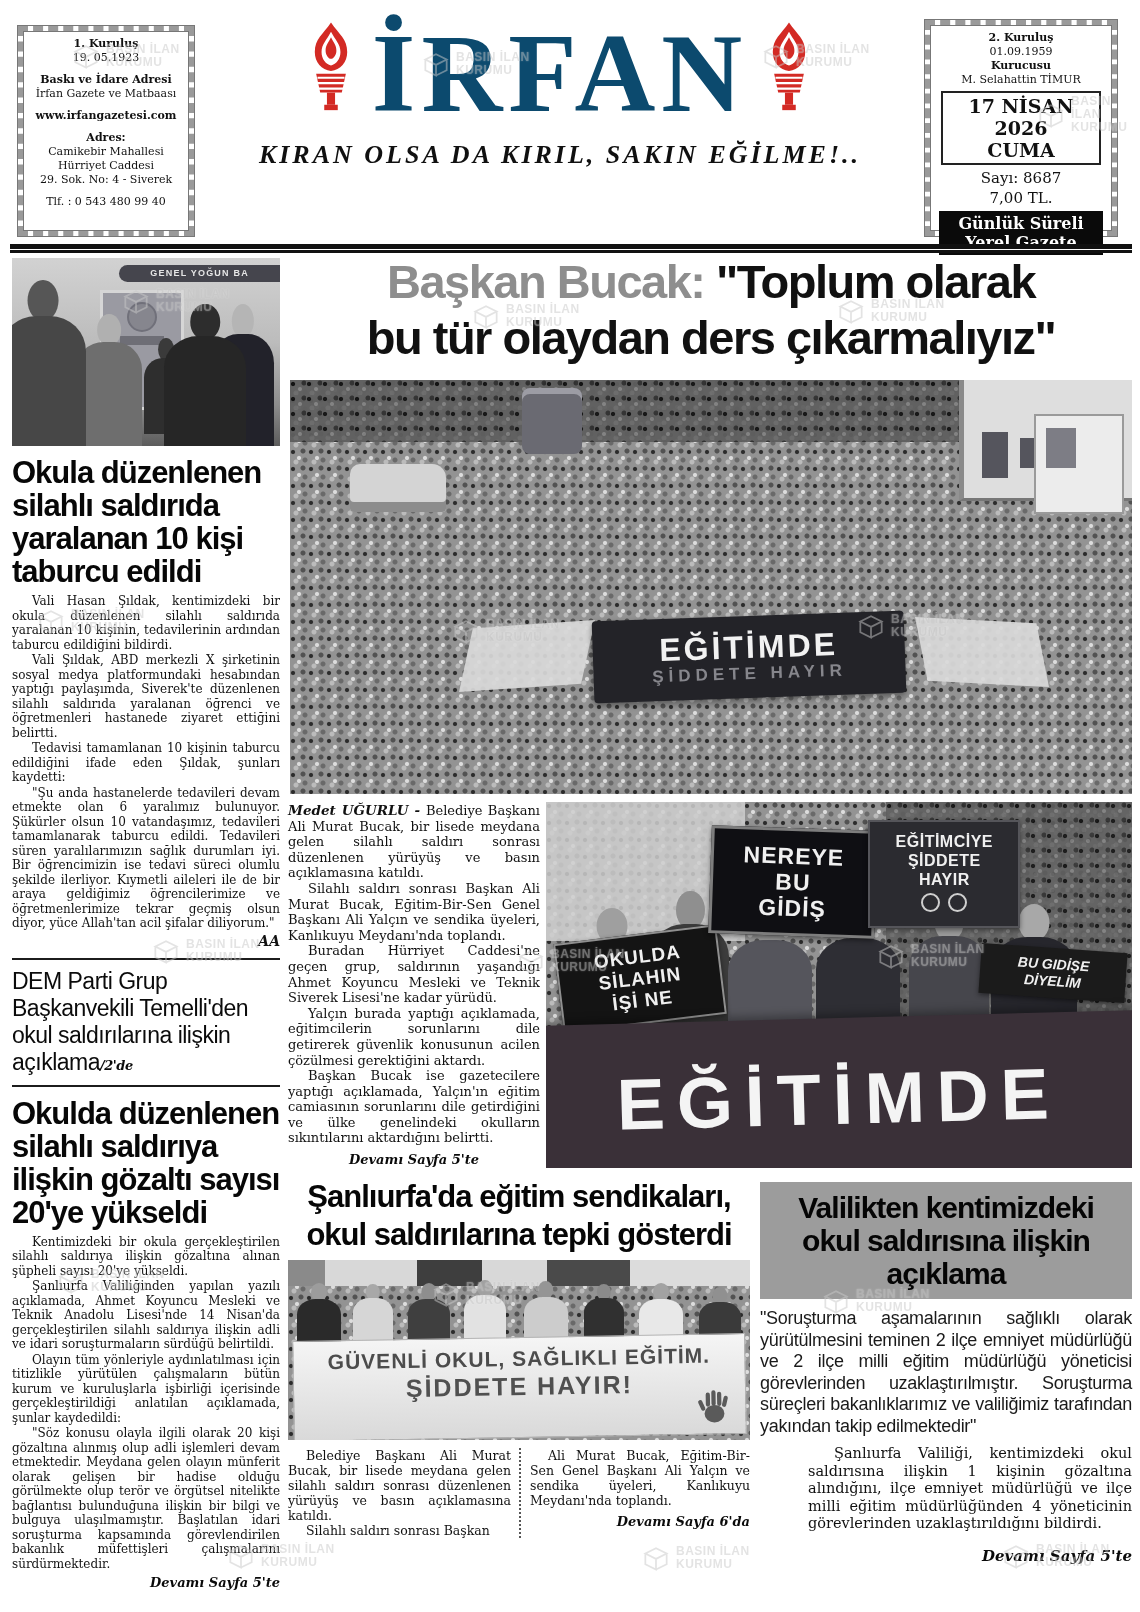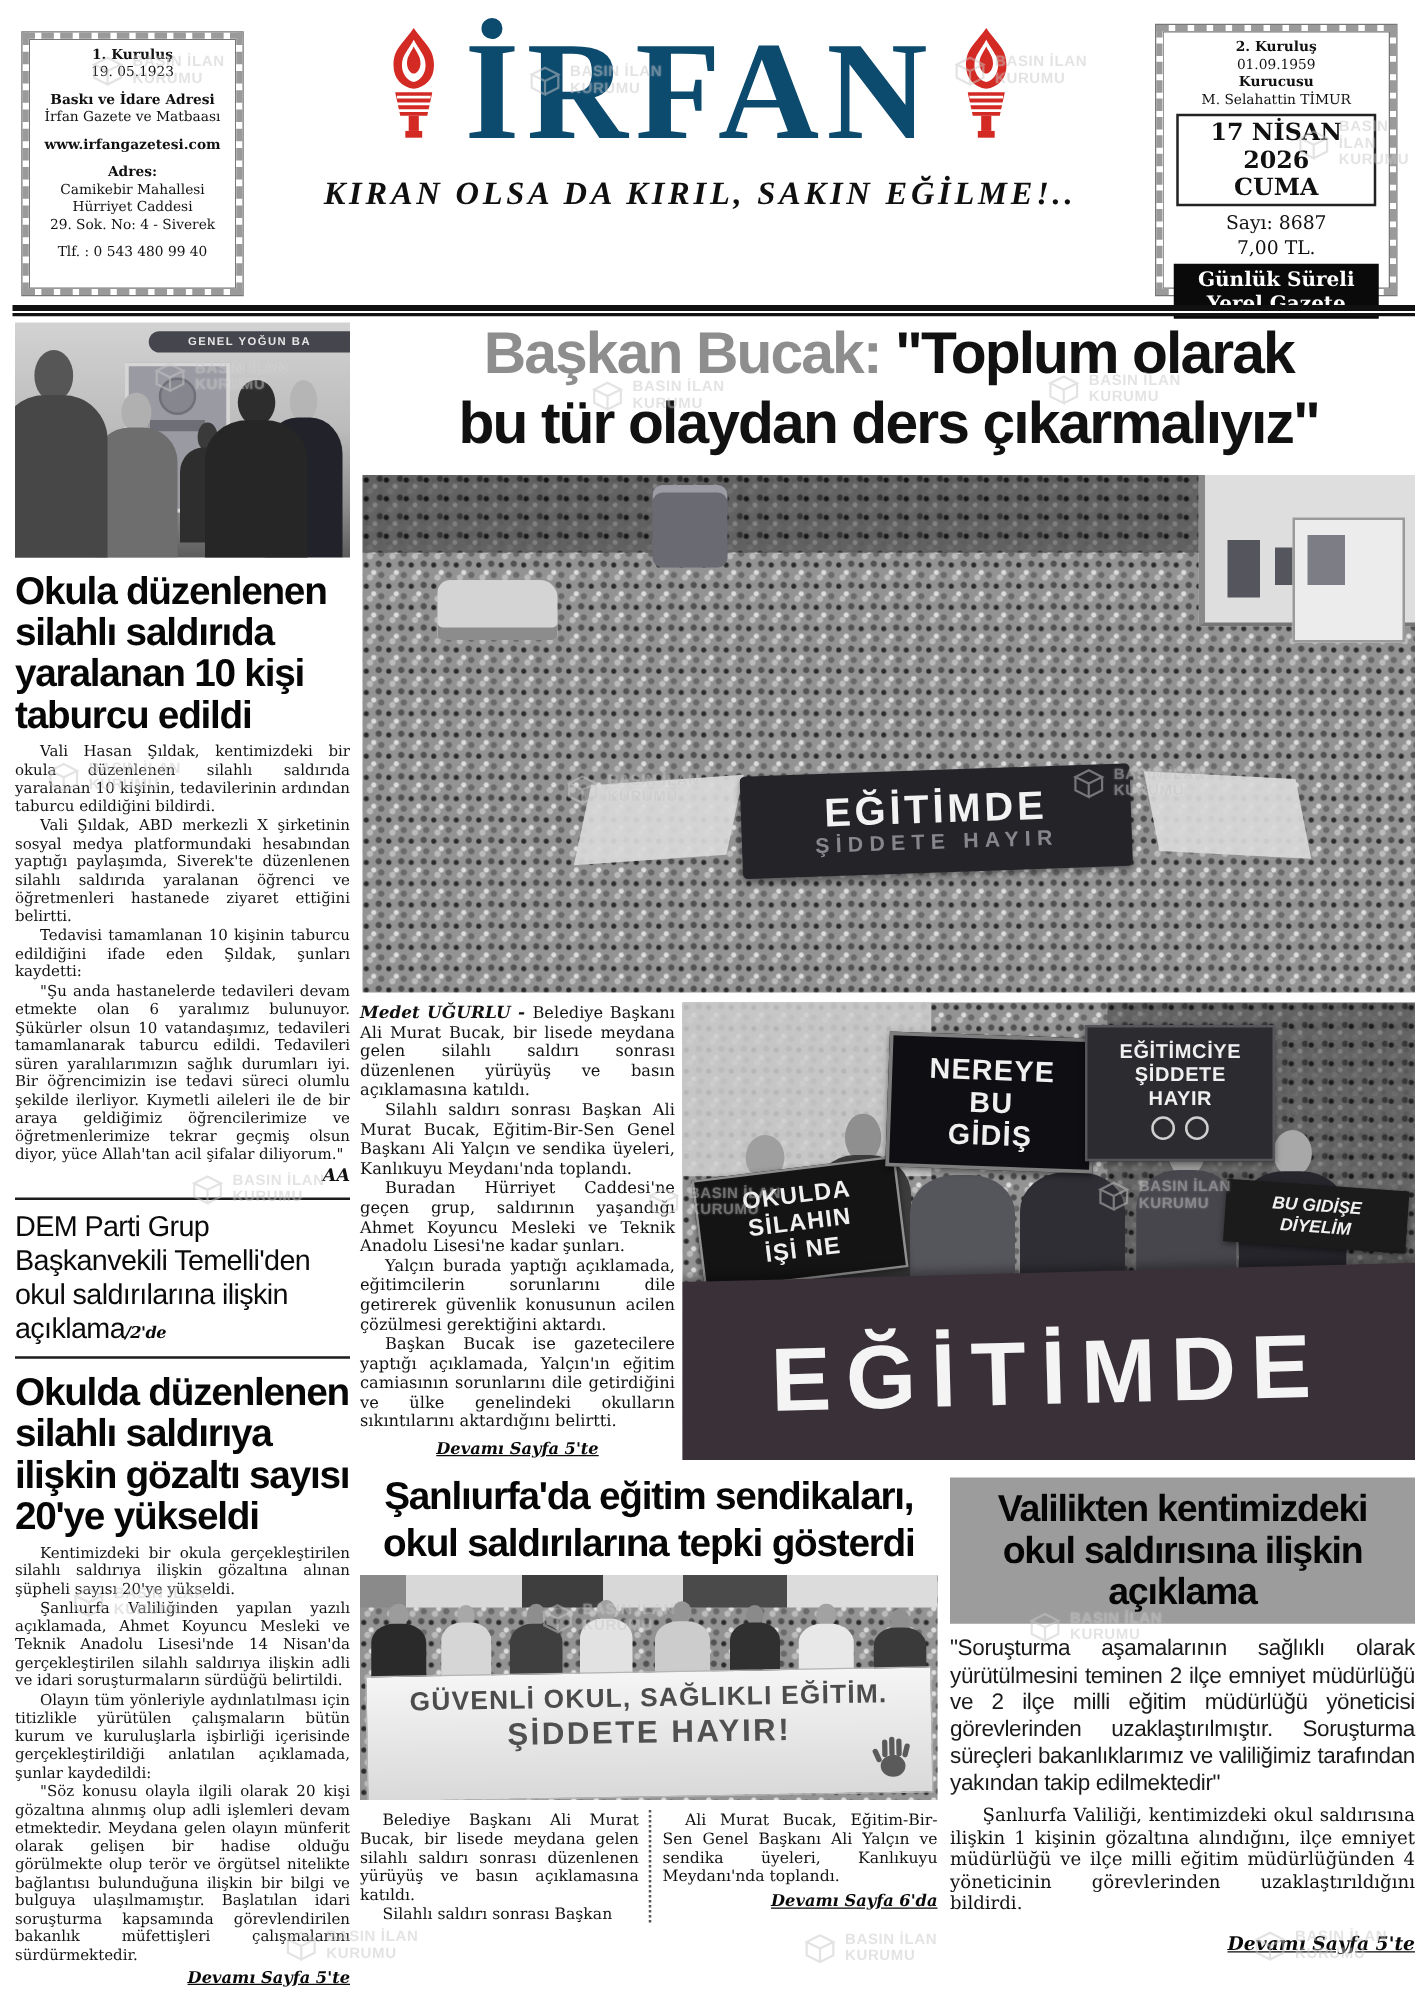--- a/index.html
+++ b/index.html
@@ -34,21 +34,21 @@
                 box-shadow:inset 0 0 0 3px #fff,inset 0 0 0 4px #aaa;padding:7px 14px;
                 font:bold 23px/24px "Liberation Sans",sans-serif;color:#d32a24;letter-spacing:.5px;}
   .motto{margin-top:9px;font:bold italic 26px/28px "Liberation Serif",serif;letter-spacing:3px;color:#101010;}
   .header-rule{position:absolute;left:10px;top:244px;width:1122px;height:9px;
                background:linear-gradient(#111 0 5px,#fff 5px 6.5px,#111 6.5px 9px);}
 
   
   .serif-body p{font:12px/14.5px "DejaVu Serif",serif;text-align:justify;
                 text-indent:20px;margin:0 0 1px 0;}
   .head-sans{font-weight:bold;font-family:"Liberation Sans",sans-serif;letter-spacing:-1px;color:#070707;}
-  .continued{font:bold italic 13px/16px "DejaVu Serif",serif;text-decoration:underline;color:#0a0a0a;}
+  .continued{font:bold italic 13px/16px "DejaVu Serif",serif;color:#0a0a0a;}
 
   
   .left-col{position:absolute;left:12px;top:258px;width:268px;z-index:2;}
   .lc-head{font-size:31px;line-height:33px;margin:10px 0 6px;}
   .byline-aa{text-align:right;font:bold italic 14px/16px "DejaVu Serif",serif;margin-top:2px;}
   hr.thin{border:none;border-top:2px solid #1c1c1c;margin:9px 0 8px;}
   .teaser{font:23px/27px "Liberation Sans",sans-serif;color:#0b0b0b;letter-spacing:-.5px;}
   .teaser .pageref{font:bold italic 13px "DejaVu Serif",serif;}
   .lc-cont{text-align:right;margin-top:2px;}
 
@@ -151,21 +151,21 @@
   .bm-col2{border-left:2px dotted #555;padding-left:9px;}
   .bm-col1{padding-right:8px;}
   .bm-cont{text-align:right;margin-top:4px;}
 
   
   .br-col{position:absolute;left:760px;top:1182px;width:372px;z-index:2;}
   .gray-head{background:#9c9c9c;padding:9px 6px;text-align:center;
              font:bold 30px/33px "Liberation Sans",sans-serif;letter-spacing:-1px;color:#050505;}
   .br-quote{font:18px/21.5px "Liberation Sans",sans-serif;letter-spacing:-.3px;
             text-align:justify;margin-top:9px;color:#1a1a1a;}
-  .br-col .serif-p{font:14.5px/17.5px "DejaVu Serif",serif;text-align:justify;text-indent:26px;margin-top:8px;}
+  .br-col .serif-p{font:14.5px/17.5px "DejaVu Serif",serif;text-align:justify;text-indent:26px;margin-top:8px;margin-left:48px;}
   .br-cont{text-align:right;margin-top:4px;}
   .br-cont .continued{font-size:15px;}
 </style>
 </head>
 <body>
 
 <div class="page">
 
   <div class="info-box box-left">
     <div class="ib-b">1. Kuruluş</div>
@@ -286,21 +286,21 @@
     <div class="mp-wing" style="left:75%;top:58%;transform:skewX(14deg) rotate(3deg);"></div>
     <div class="mp-banner">
       <div class="b1">EĞİTİMDE</div>
       <div class="b2">ŞİDDETE HAYIR</div>
     </div>
   </div>
 
   <div class="caption-col">
     <p class="first"><span class="cap-byline">Medet UĞURLU - </span><span>Belediye Başkanı Ali Murat Bucak, bir lisede meydana gelen silahlı saldırı sonrası düzenlenen yürüyüş ve basın açıklamasına katıldı.</span></p>
     <p>Silahlı saldırı sonrası Başkan Ali Murat Bucak, Eğitim-Bir-Sen Genel Başkanı Ali Yalçın ve sendika üyeleri, Kanlıkuyu Meydanı'nda toplandı.</p>
-    <p>Buradan Hürriyet Caddesi'ne geçen grup, saldırının yaşandığı Ahmet Koyuncu Mesleki ve Teknik Anadolu Lisesi'ne kadar şunları.</p>
+    <p>Buradan Hürriyet Caddesi'ne geçen grup, saldırının yaşandığı Ahmet Koyuncu Mesleki ve Teknik Siverek Lisesi'ne kadar yürüdü.</p>
     <p>Yalçın burada yaptığı açıklamada, eğitimcilerin sorunlarını dile getirerek güvenlik konusunun acilen çözülmesi gerektiğini aktardı.</p>
     <p>Başkan Bucak ise gazetecilere yaptığı açıklamada, Yalçın'ın eğitim camiasının sorunlarını dile getirdiğini ve ülke genelindeki okulların sıkıntılarını aktardığını belirtti.</p>
     <div class="cap-cont"><span class="continued">Devamı Sayfa 5'te</span></div>
   </div>
 
   <div class="photo speckle march-photo">
     <div class="mp2-bush speckle-dark"></div>
     <div class="mp2-wall"></div>
 
     <div class="placard pl1">

